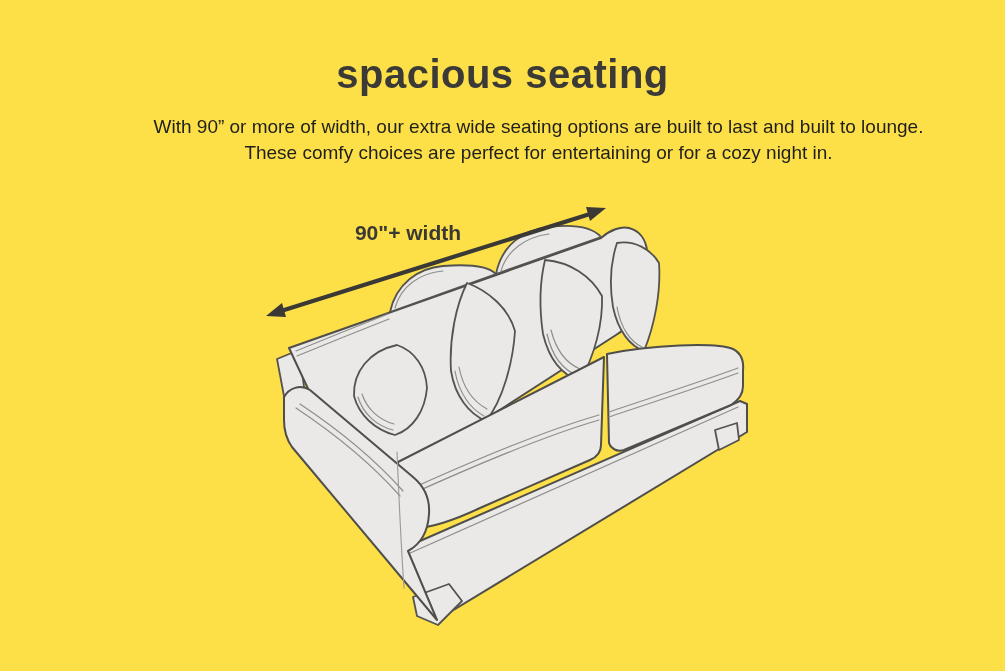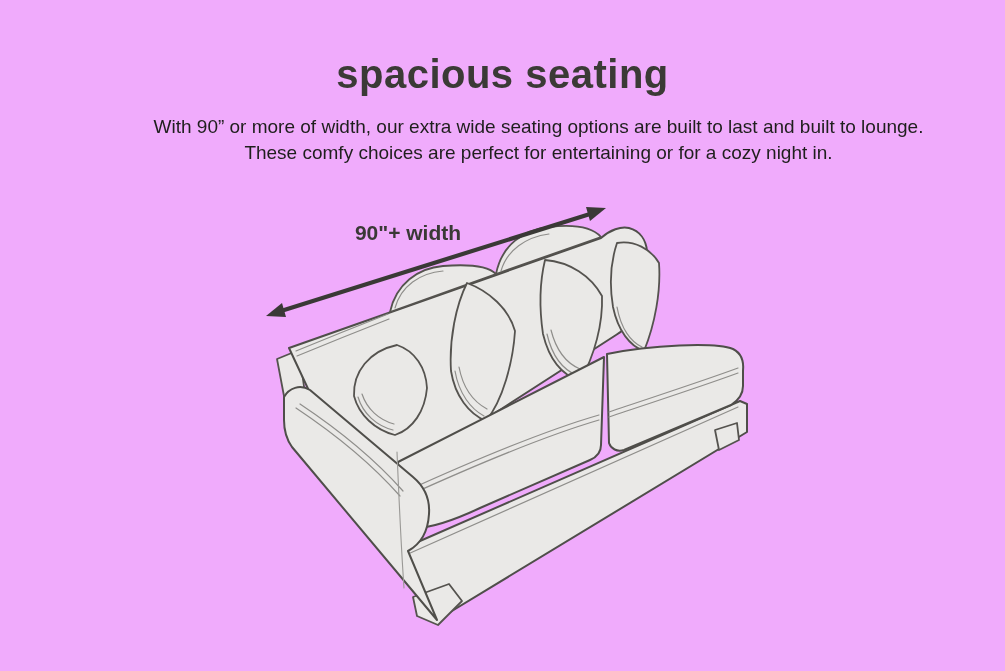--- a/index.html
+++ b/index.html
@@ -1,17 +1,17 @@
 <!DOCTYPE html>
 <html><head>
 <meta charset="utf-8">
 <style>
   html,body{margin:0;padding:0;background:#ffffff;}
   .stage{
-    position:relative;width:1005px;height:671px;background:#f0abfc;overflow:hidden;
+    position:relative;width:1005px;height:671px;background:#fde047;overflow:hidden;
     font-family:"Liberation Sans", sans-serif;
   }
   .title{
     position:absolute;left:0;top:52px;width:100%;text-align:center;
     font-size:40px;font-weight:700;color:#3b3a36;letter-spacing:0.5px;
   }
   .desc{
     position:absolute;left:0;top:114px;width:100%;text-align:center;
     font-size:19px;color:#1f1f1d;line-height:26px;padding-left:36px;
   }

